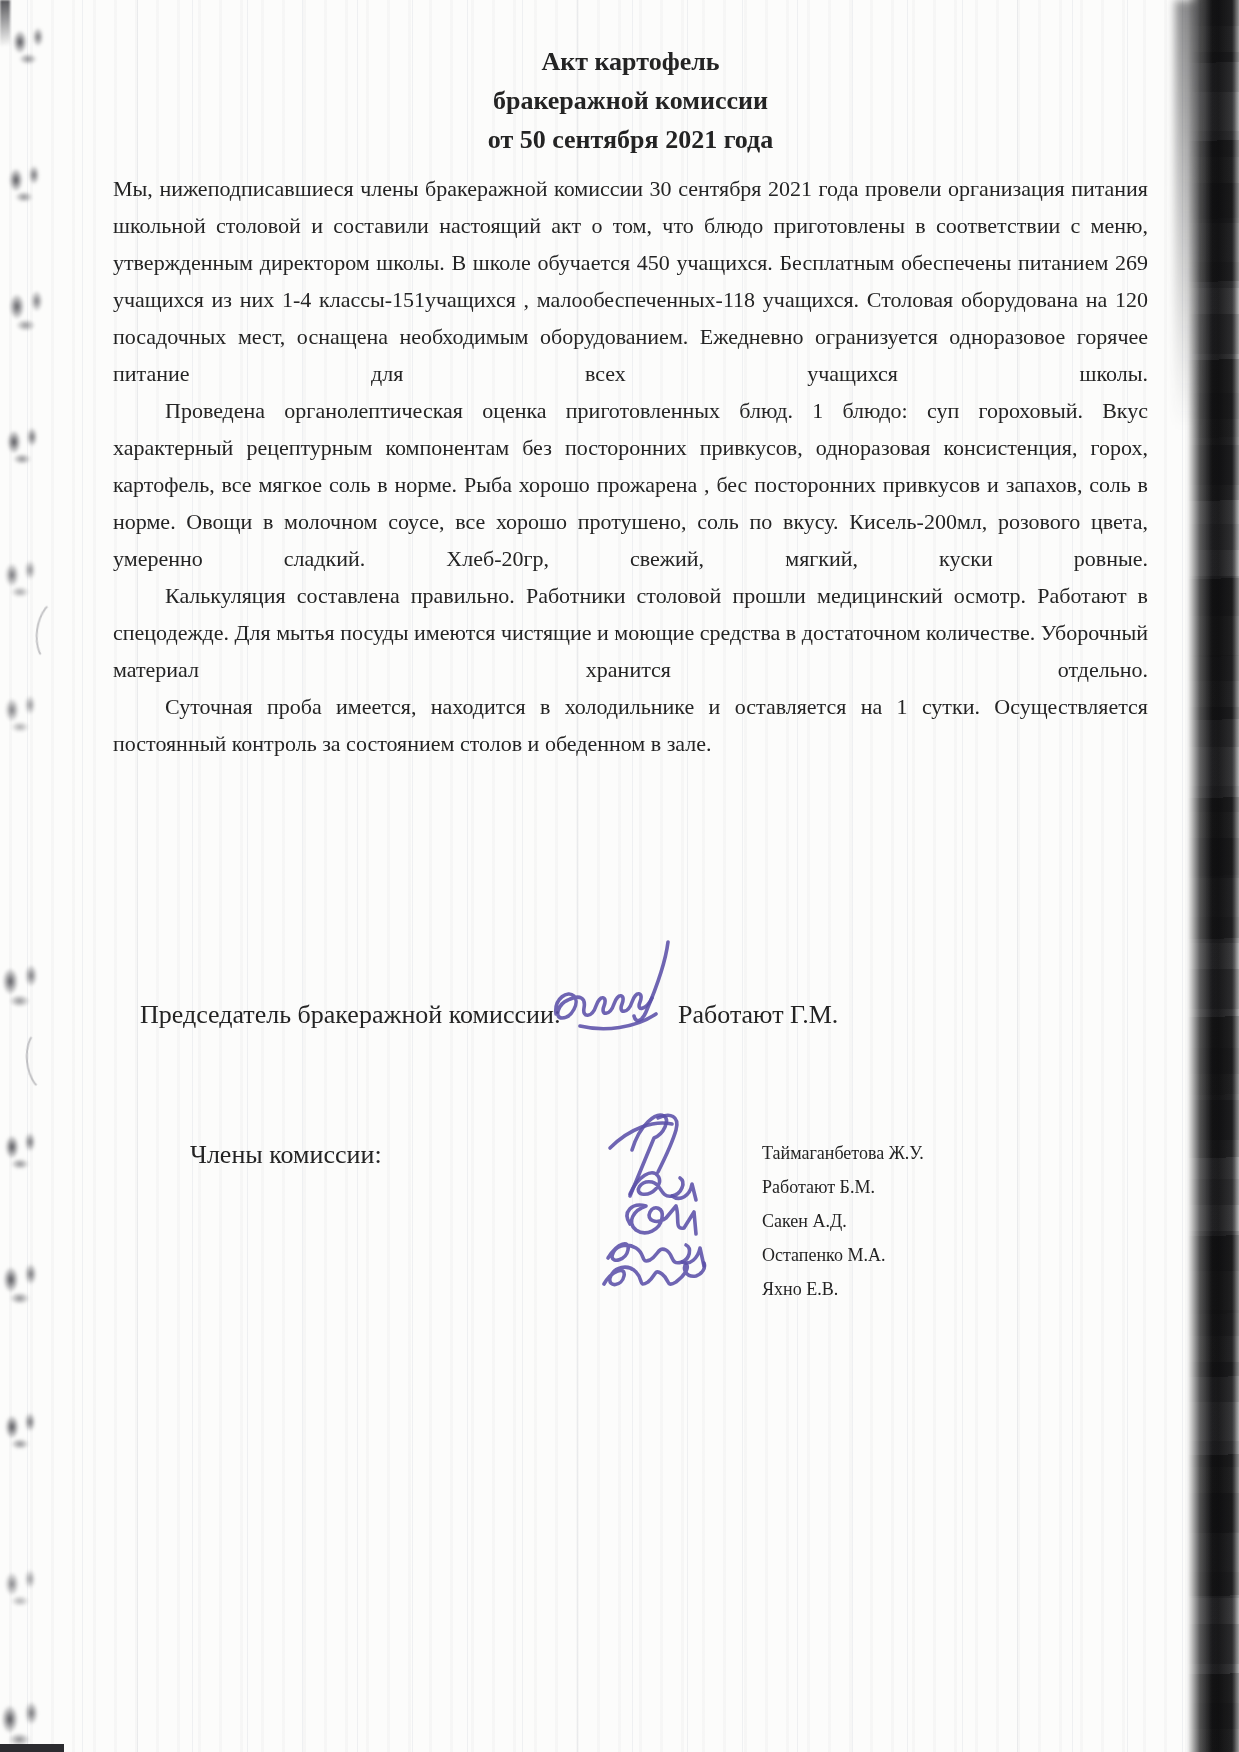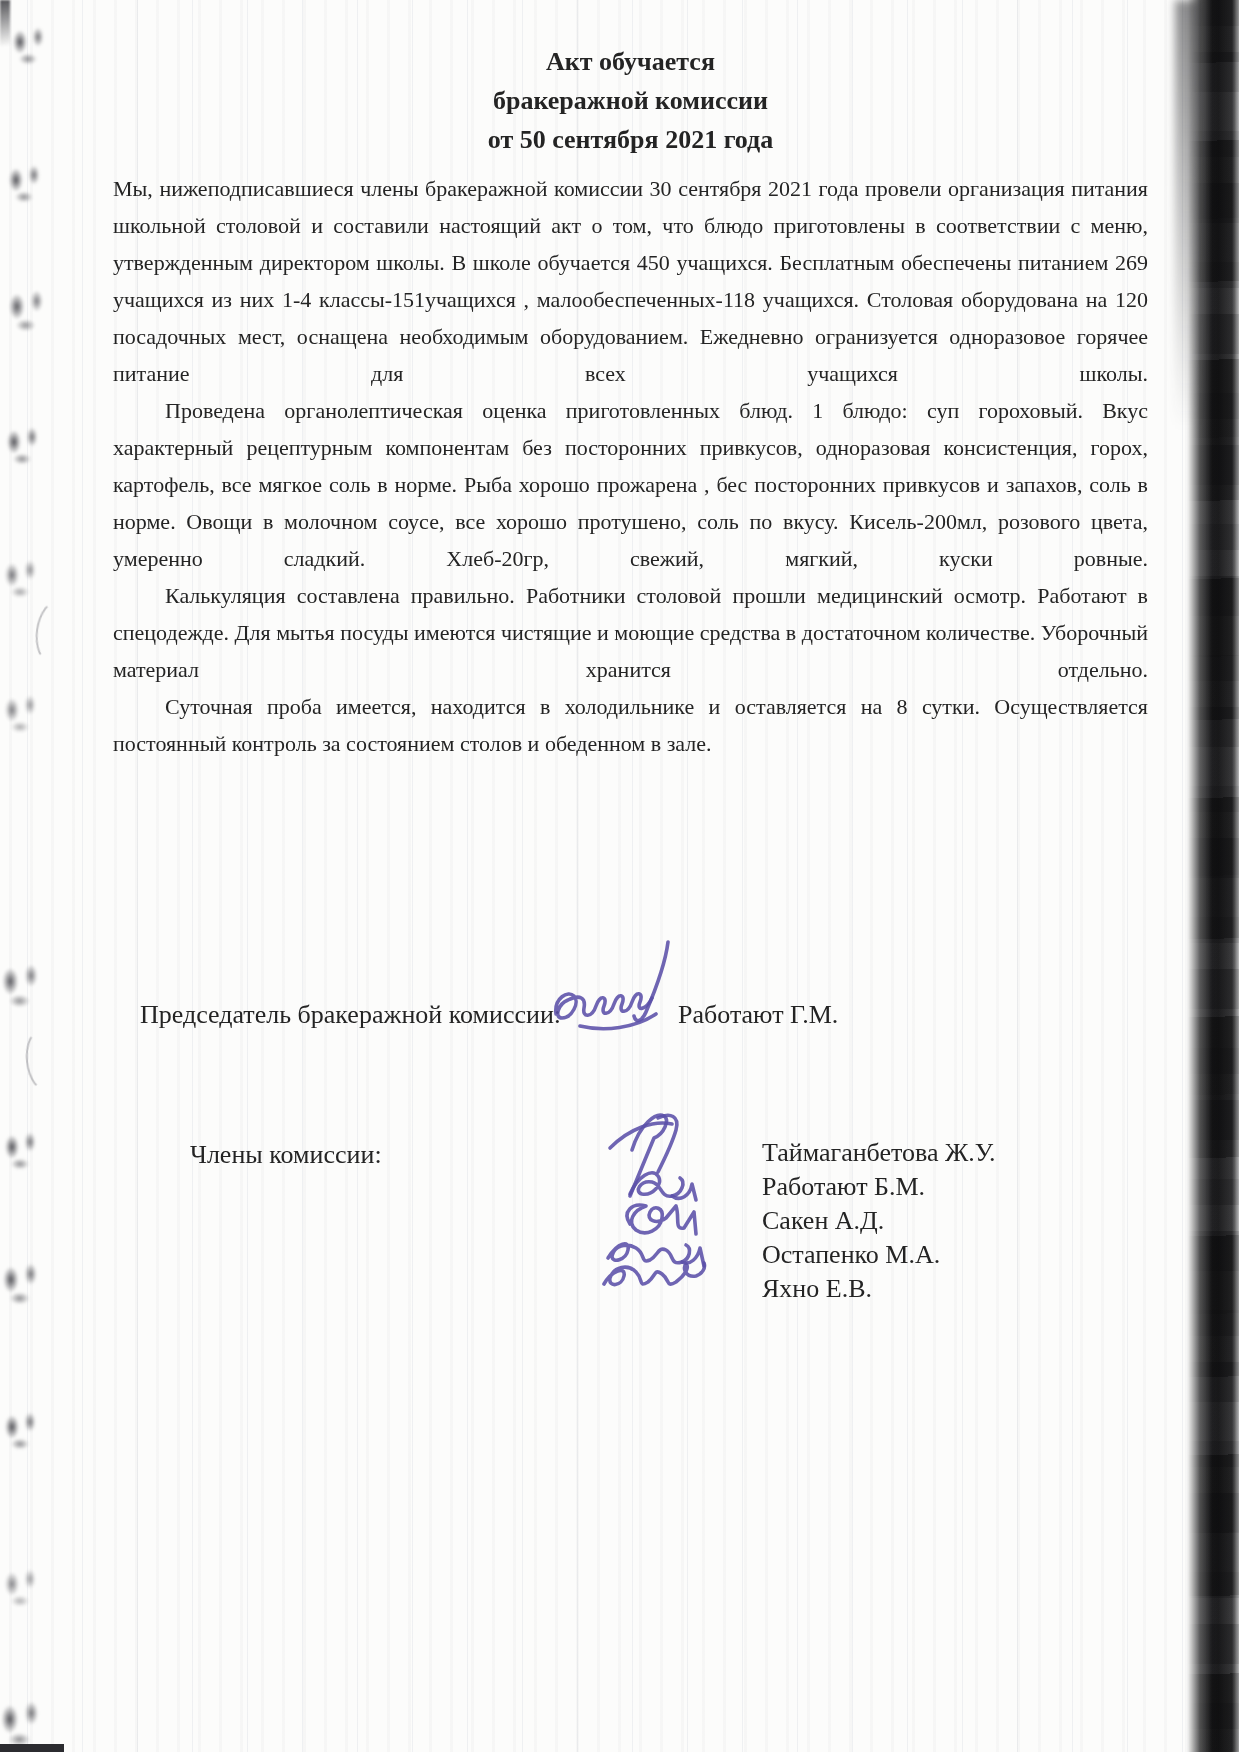--- a/index.html
+++ b/index.html
@@ -24,21 +24,21 @@
   .body-text{
     position:absolute;left:113px;top:170px;width:1035px;
     font-size:22px;line-height:37px;text-align:justify;
   }
   .para{margin:0;text-align:justify;}
   .para.jl{text-align-last:justify;}
   .para.ind{text-indent:52px;}
   .chairman-label{position:absolute;left:140px;top:1000px;font-size:26px;white-space:nowrap;}
   .chairman-name{position:absolute;left:678px;top:1000px;font-size:26px;white-space:nowrap;}
   .members-label{position:absolute;left:190px;top:1140px;font-size:26px;white-space:nowrap;}
-  .member-names{position:absolute;left:762px;top:1136px;font-size:26px;line-height:34px;}
+  .member-names{position:absolute;left:762px;top:1136px;font-size:18px;line-height:34px;}
   
   .sig{position:absolute;pointer-events:none;}
   .sig path{fill:none;stroke:#5b50a8;stroke-width:3.6;stroke-linecap:round;stroke-linejoin:round;opacity:.88;}
   .sig-chair{left:550px;top:936px;}
   .sig-members{left:596px;top:1108px;}
   
   .edge-band{
     position:absolute;top:0;right:0;width:52px;height:100%;
     background:
       repeating-linear-gradient(180deg, rgba(10,10,12,0.25) 0 26px, rgba(10,10,12,0.03) 26px 52px, rgba(10,10,12,0.33) 52px 92px, rgba(10,10,12,0.10) 92px 131px),
@@ -88,30 +88,30 @@
   <div class="sm" style="left:0;top:1258px;transform:scale(1.1);"></div>
   <div class="sm" style="left:0;top:1405px;"></div>
   <div class="sm" style="left:0;top:1562px;opacity:.7;"></div>
   <div class="sm" style="left:0;top:1698px;transform:scale(1.2);"></div>
   <div class="arc" style="left:36px;top:600px;transform:rotate(8deg);"></div>
   <div class="arc" style="left:26px;top:1028px;transform:rotate(-6deg);"></div>
   <div class="corner-tl"></div>
   <div class="corner-bl"></div>
 
   <div class="title">
-    <div>Акт обучается</div>
+    <div>Акт картофель</div>
     <div>бракеражной комиссии</div>
     <div>от 50 сентября 2021 года</div>
   </div>
 
   <div class="body-text">
     <p class="para jl">Мы, нижеподписавшиеся члены бракеражной комиссии 30 сентября 2021 года провели организация питания школьной столовой и составили настоящий акт о том, что блюдо приготовлены в соответствии с меню, утвержденным директором школы. В школе обучается 450 учащихся. Бесплатным обеспечены питанием 269 учащихся из них 1-4 классы-151учащихся , малообеспеченных-118 учащихся. Столовая оборудована на 120 посадочных мест, оснащена необходимым оборудованием. Ежедневно огранизуется одноразовое горячее питание для всех учащихся школы.</p>
     <p class="para jl ind">Проведена органолептическая оценка приготовленных блюд. 1 блюдо: суп гороховый. Вкус характерный рецептурным компонентам без посторонних привкусов, одноразовая консистенция, горох, картофель, все мягкое соль в норме. Рыба хорошо прожарена , бес посторонних привкусов и запахов, соль в норме. Овощи в молочном соусе, все хорошо протушено, соль по вкусу. Кисель-200мл, розового цвета, умеренно сладкий. Хлеб-20гр, свежий, мягкий, куски ровные.</p>
     <p class="para jl ind">Калькуляция составлена правильно. Работники столовой прошли медицинский осмотр. Работают в спецодежде. Для мытья посуды имеются чистящие и моющие средства в достаточном количестве. Уборочный материал хранится отдельно.</p>
-    <p class="para ind">Суточная проба имеется, находится в холодильнике и оставляется на 8 сутки. Осуществляется постоянный контроль за состоянием столов и обеденном в зале.</p>
+    <p class="para ind">Суточная проба имеется, находится в холодильнике и оставляется на 1 сутки. Осуществляется постоянный контроль за состоянием столов и обеденном в зале.</p>
   </div>
 
   <div class="chairman-label">Председатель бракеражной комиссии:</div>
   <svg class="sig sig-chair" width="155" height="115" viewBox="0 0 155 115">
     <path d="M6,78 C4,62 18,54 24,60 C30,66 22,82 12,82 C4,82 8,68 18,64 C30,58 36,62 34,72 C32,82 42,82 46,70 C50,58 58,60 54,70 C50,80 60,80 64,68 C68,56 76,58 72,68 C68,78 78,78 82,66 C86,54 94,56 90,66 C86,76 96,74 102,62"></path>
     <path d="M118,6 C116,22 108,48 96,76 C92,85 86,88 84,80"></path>
     <path d="M30,90 C55,96 85,92 106,78"></path>
   </svg>
   <div class="chairman-name">Работают Г.М.</div>
 

